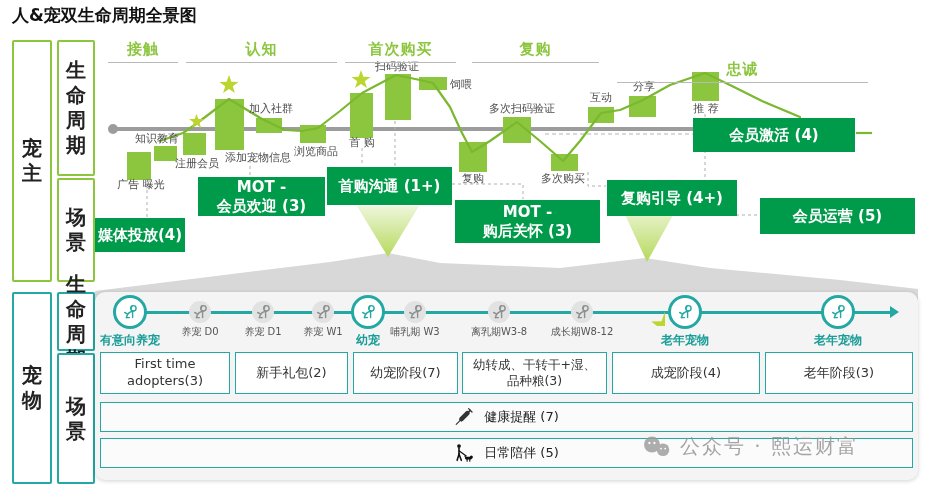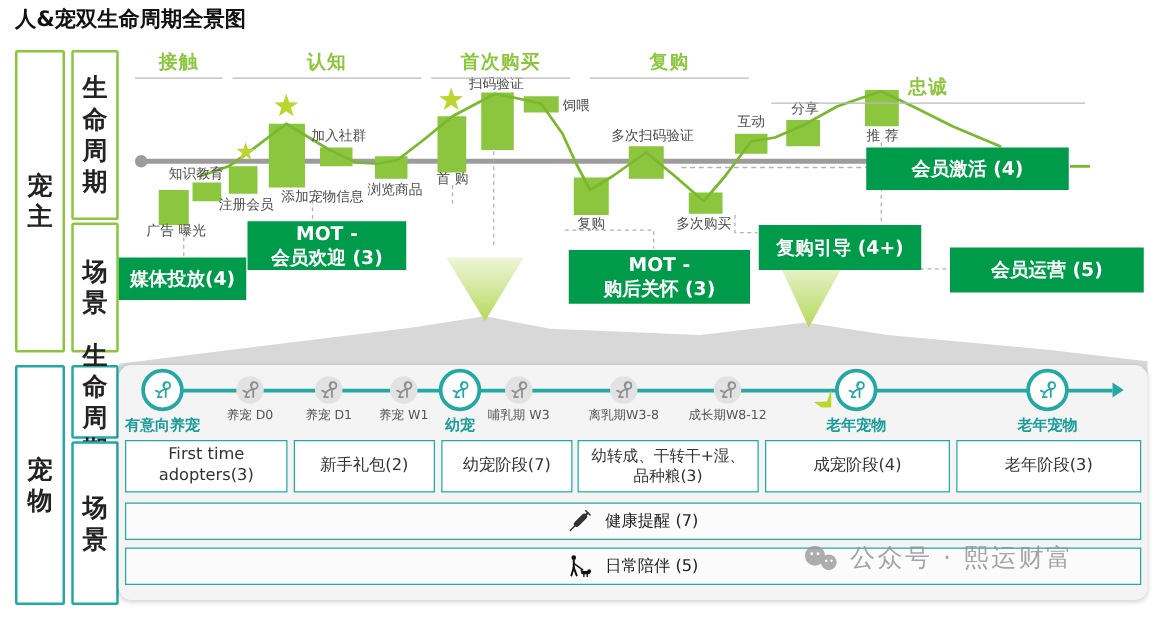--- a/index.html
+++ b/index.html
@@ -195,23 +195,24 @@
       <text x="461" y="88">饲喂</text>
       <text x="473" y="182">复购</text>
       <text x="522" y="112">多次扫码验证</text>
       <text x="563" y="182">多次购买</text>
       <text x="601" y="101">互动</text>
       <text x="644" y="90">分享</text>
       <text x="706" y="112">推 荐</text>
     </g>
   </svg>
 
-  <div class="abs gbox" style="left:95px;top:206px;width:102px;height:34px;">媒体投放(4)</div>
+  <div class="abs gbox" style="left:95px;top:218px;width:90px;height:34px;">媒体投放(4)</div>
   <div class="abs gbox" style="left:198px;top:177px;width:127px;height:39px;">MOT -
 会员欢迎 (3)</div>
+  <div class="abs gbox" style="left:327px;top:167px;width:125px;height:38px;">首购沟通 (1+)</div>
   <div class="abs gbox" style="left:455px;top:200px;width:145px;height:43px;">MOT -
 购后关怀 (3)</div>
   <div class="abs gbox" style="left:607px;top:168px;width:130px;height:36px;margin-top:12px;">复购引导 (4+)</div>
   <div class="abs gbox" style="left:693px;top:118px;width:162px;height:34px;">会员激活 (4)</div>
   <div class="abs gbox" style="left:760px;top:198px;width:155px;height:36px;">会员运营 (5)</div>
 
   <div id="petpanel" class="abs">
 
     <div class="abs tl-line" style="left:33px;top:19px;width:762px;"></div>
     <div class="abs tl-arrow" style="left:795px;top:14px;"></div>

